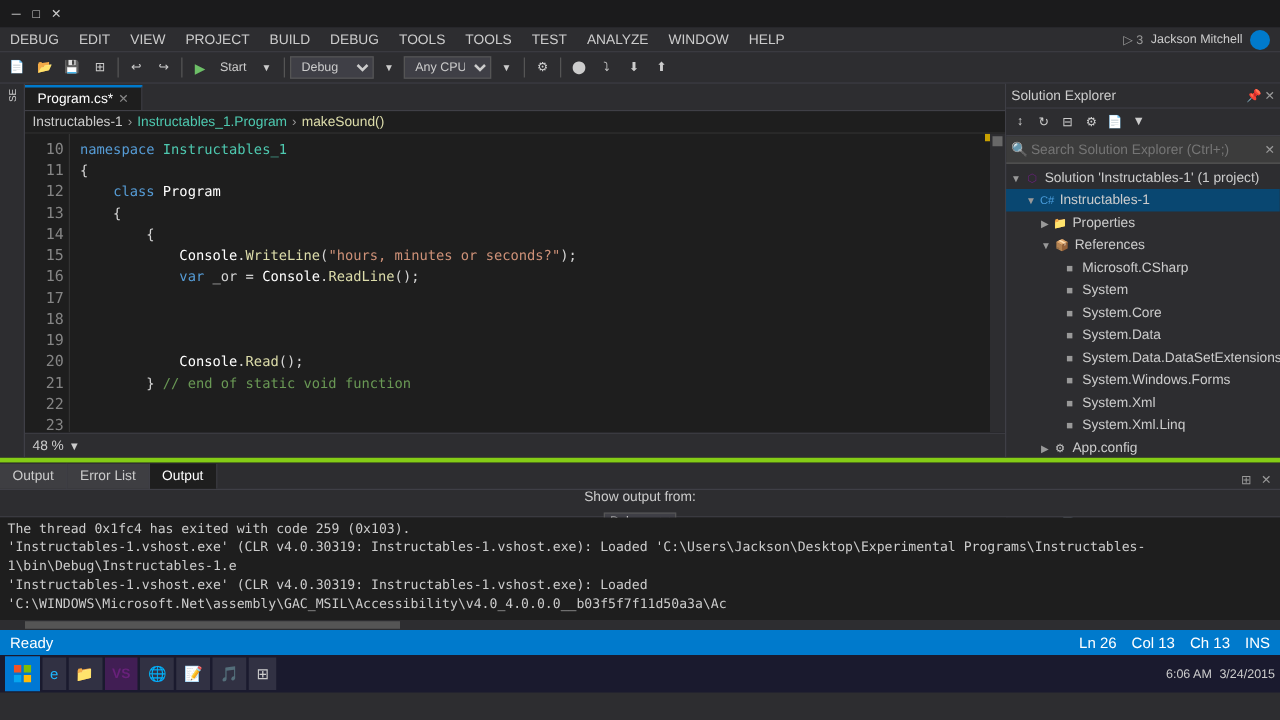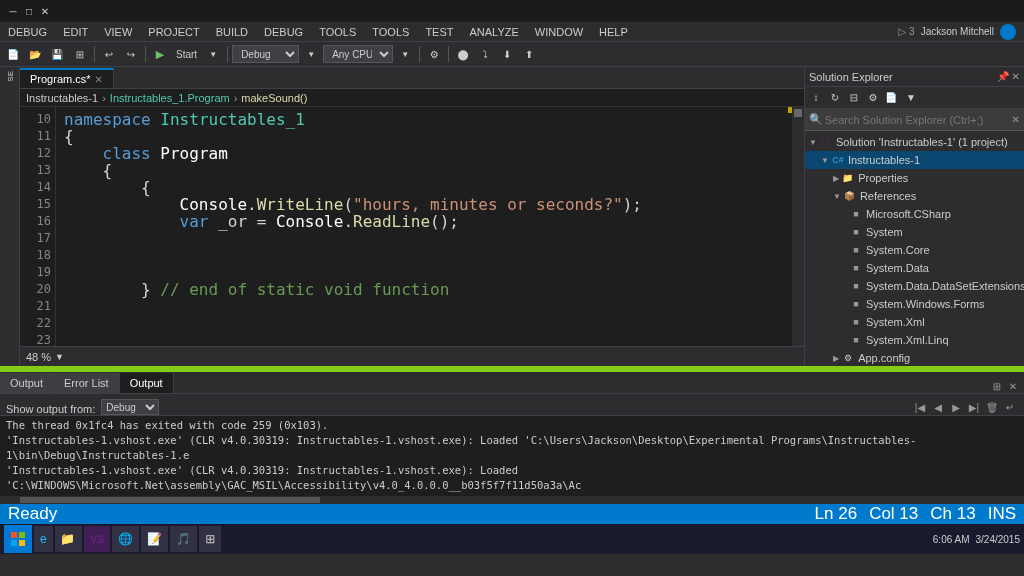--- a/index.html
+++ b/index.html
@@ -36,21 +36,21 @@
     #editor-tabs .tab { height: 20px; padding: 0 10px; display: flex; align-items: center; gap: 4px; font-size: 11px; color: #ccc; cursor: pointer; background: #3e3e42; border-right: 1px solid #3f3f46; border-top: 1px solid #3f3f46; }
     #editor-tabs .tab.active { background: #1e1e1e; color: #fff; border-top: 2px solid #007acc; }
     #editor-tabs .tab .close-x { font-size: 10px; color: #888; cursor: pointer; }
 
     
     #breadcrumb { height: 18px; background: #1e1e1e; display: flex; align-items: center; padding: 0 6px; font-size: 11px; color: #999; border-bottom: 1px solid #333; gap: 4px; }
 
     
     #code-area { flex: 1; background: #1e1e1e; display: flex; overflow: hidden; position: relative; }
     #line-numbers { width: 36px; background: #1e1e1e; color: #858585; font-family: 'Consolas', monospace; font-size: 12px; line-height: 17px; padding: 4px 4px 4px 2px; text-align: right; border-right: 1px solid #333; user-select: none; }
-    #code-content { flex: 1; color: #d4d4d4; font-family: 'Consolas', monospace; font-size: 16px; line-height: 17px; padding: 4px 0 4px 8px; overflow: hidden; }
+    #code-content { flex: 1; color: #d4d4d4; font-family: 'Consolas', monospace; font-size: 11px; line-height: 17px; padding: 4px 0 4px 8px; overflow: hidden; }
     #code-content .code-line { white-space: pre; height: 17px; }
     .kw { color: #569cd6; }
     .str { color: #ce9178; }
     .cm { color: #6a9955; }
     .type { color: #ffffff; }
     .method { color: #dcdcaa; }
     .ns { color: #4ec9b0; }
 
     
     #right-panel { width: 220px; background: #2d2d30; border-left: 1px solid #3f3f46; display: flex; flex-direction: column; }
@@ -67,34 +67,34 @@
     .tree-item.selected { background: #094771; }
     .tree-item .tree-icon { width: 14px; height: 14px; margin-right: 3px; display: inline-flex; align-items: center; justify-content: center; font-size: 9px; flex-shrink: 0; }
     .chevron { font-size: 8px; color: #999; margin-right: 2px; }
     
     #properties-panel { height: 60px; background: #2d2d30; border-top: 1px solid #3f3f46; border-left: 1px solid #3f3f46; }
     #props-header { height: 20px; background: #2d2d30; display: flex; align-items: center; justify-content: space-between; padding: 0 4px; font-size: 11px; color: #ccc; border-bottom: 1px solid #3f3f46; }
     #props-toolbar { height: 22px; background: #2d2d30; display: flex; align-items: center; padding: 0 2px; gap: 1px; }
     #props-toolbar .se-btn { width: 18px; height: 18px; display: flex; align-items: center; justify-content: center; font-size: 10px; color: #ccc; cursor: pointer; }
 
     
-    #bottom-area { height: 140px; background: #1e1e1e; border-top: 6px solid #84cc16; display: flex; flex-direction: column; }
+    #bottom-area { height: 140px; background: #1e1e1e; border-top: 4px solid #84cc16; display: flex; flex-direction: column; }
     #output-tabs { height: 22px; background: #2d2d30; display: flex; align-items: flex-end; border-bottom: 1px solid #3f3f46; justify-content: space-between; }
     #output-tabs .output-tab-group { display: flex; }
     #output-tabs .out-tab { height: 20px; padding: 0 10px; display: flex; align-items: center; font-size: 11px; color: #ccc; cursor: pointer; background: #3e3e42; border-right: 1px solid #3f3f46; }
     #output-tabs .out-tab.active { background: #1e1e1e; color: #fff; }
-    #output-header { height: 22px; background: #2d2d30; display: flex; align-items: flex-end; padding: 0 6px; gap: 6px; font-size: 11px; color: #ccc; border-bottom: 1px solid #3f3f46; }
+    #output-header { height: 22px; background: #2d2d30; display: flex; align-items: center; padding: 0 6px; gap: 6px; font-size: 11px; color: #ccc; border-bottom: 1px solid #3f3f46; flex-direction: column; }
     #output-header select { background: #3f3f46; border: 1px solid #555; color: #ccc; font-size: 10px; height: 16px; }
     #output-header .out-btns { margin-left: auto; display: flex; gap: 2px; }
     #output-header .out-btns span { width: 16px; height: 16px; display: flex; align-items: center; justify-content: center; font-size: 10px; color: #999; cursor: pointer; }
     #output-content { flex: 1; overflow-y: auto; padding: 2px 6px; font-family: 'Consolas', monospace; font-size: 10.5px; color: #ccc; background: #1e1e1e; }
     #output-content .out-line { white-space: pre-wrap; line-height: 15px; }
 
     
-    #status-bar { height: 20px; background: #007acc; display: flex; align-items: center; padding: 0 8px; font-size: 17px; color: #fff; justify-content: space-between; }
+    #status-bar { height: 20px; background: #007acc; display: flex; align-items: center; padding: 0 8px; font-size: 12px; color: #fff; justify-content: space-between; }
     #status-bar .status-left { display: flex; gap: 12px; }
     #status-bar .status-right { display: flex; gap: 12px; }
 
     
     #taskbar { height: 30px; background: #1a1a2e; display: flex; align-items: center; padding: 0 4px; gap: 2px; }
     #taskbar .tb-start { width: 28px; height: 28px; background: #0078d4; display: flex; align-items: center; justify-content: center; cursor: pointer; }
     #taskbar .tb-app { height: 26px; padding: 0 6px; display: flex; align-items: center; gap: 3px; font-size: 10px; color: #ccc; cursor: pointer; background: rgba(255,255,255,0.1); }
     #taskbar .tb-tray { margin-left: auto; display: flex; align-items: center; gap: 6px; color: #ccc; font-size: 10px; }
 
     #output-tabs-right { display: flex; align-items: center; gap: 2px; padding-right: 4px; }
@@ -207,20 +207,21 @@
         <div class="code-line"><span class="kw">namespace</span> <span class="ns">Instructables_1</span></div>
         <div class="code-line">{</div>
         <div class="code-line">    <span class="kw">class</span> <span class="type">Program</span></div>
         <div class="code-line">    {</div>
         <div class="code-line">        {</div>
         <div class="code-line">            <span class="type">Console</span>.<span class="method">WriteLine</span>(<span class="str">"hours, minutes or seconds?"</span>);</div>
         <div class="code-line">            <span class="kw">var</span> _or = <span class="type">Console</span>.<span class="method">ReadLine</span>();</div>
         <div class="code-line"></div>
         <div class="code-line"></div>
         <div class="code-line"></div>
+        <div class="code-line">            <span class="type">Console</span>.<span class="method">Read</span>();</div>
         <div class="code-line">        } <span class="cm">// end of static void function</span></div>
         <div class="code-line"></div>
 
       </div>
       <div style="position:absolute;right:0;top:0;width:12px;height:100%;background:#2d2d30;display:flex;flex-direction:column;">
         <div style="height:8px;width:8px;background:#686868;margin:2px auto;cursor:pointer;"></div>
       </div>
 
       <div style="position:absolute;right:12px;top:0;width:4px;height:100%;background:transparent;">
         <div style="position:absolute;top:0;width:4px;height:6px;background:#c8a000;"></div>

